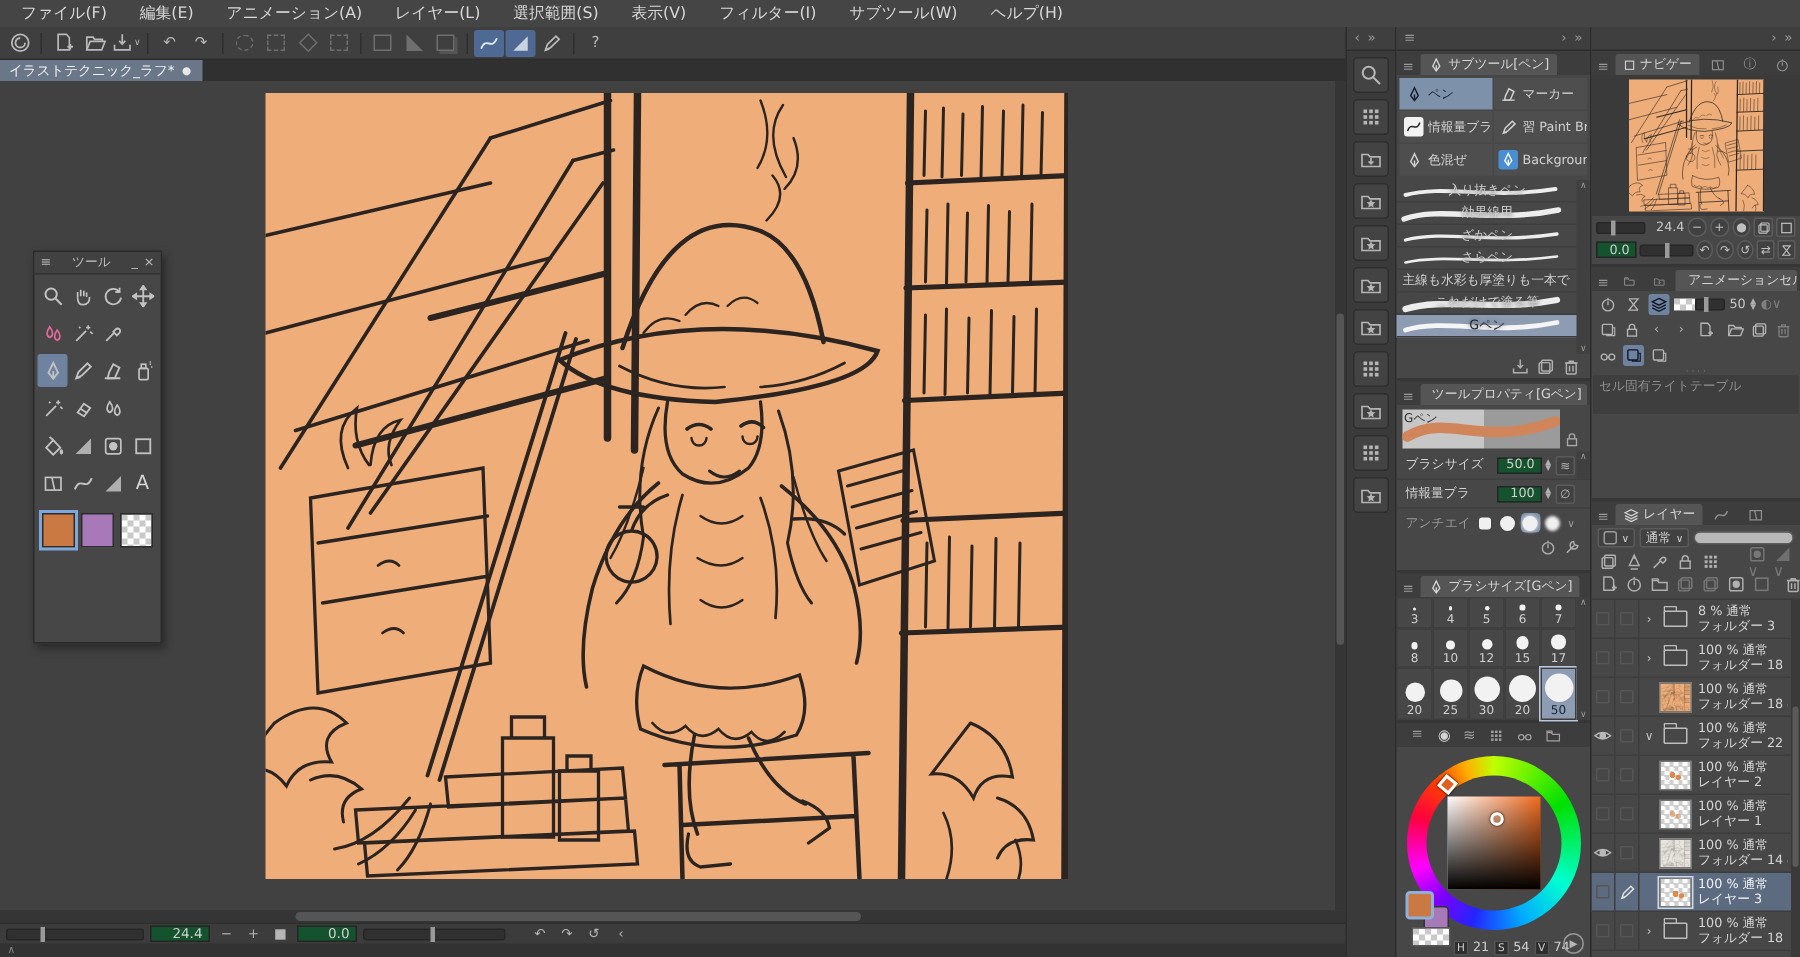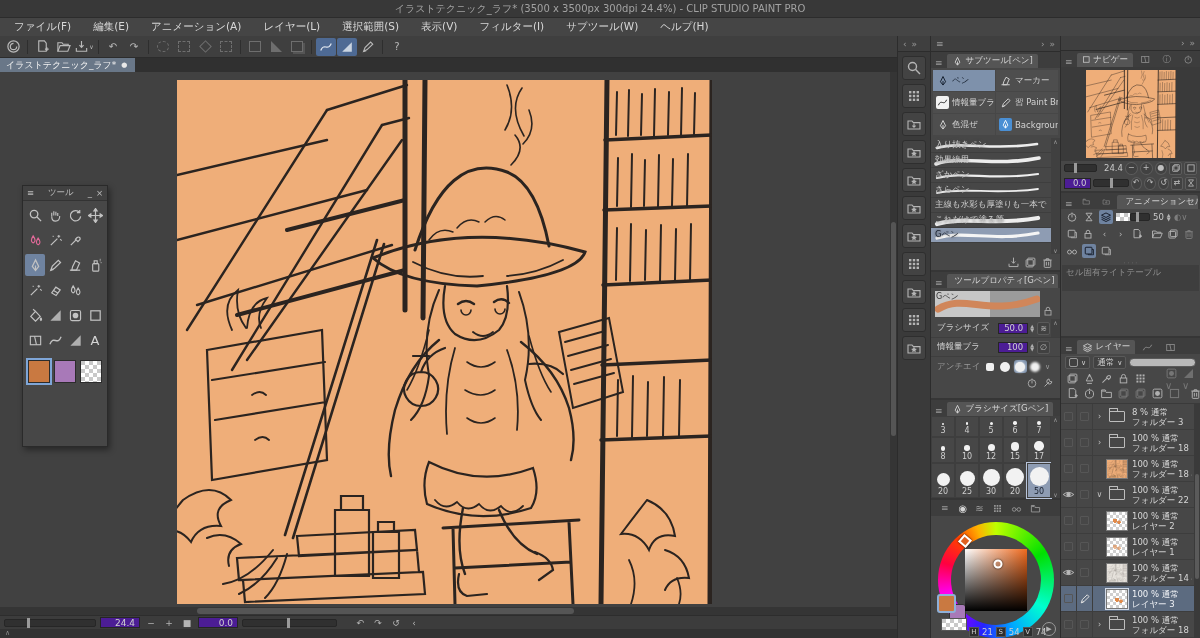--- a/index.html
+++ b/index.html
@@ -34,21 +34,21 @@
   .artwork { position:absolute; left:177px; top:8px; width:535px; height:524px; background:#efae79; }
   .artwork svg { width:100%; height:100%; display:block; }
   .vscroll { position:absolute; right:0; top:0; bottom:0; width:7px; background:#353535; }
   .vscroll .thumb { position:absolute; top:28%; left:1px; width:5px; height:40%; background:#555; border-radius:3px; }
   .hscrollrow { height:8px; background:#353535; position:relative; }
   .hscrollrow .thumb { position:absolute; left:22%; top:1px; height:6px; width:42%; background:#555; border-radius:3px; }
   
   .statusbar { height:14px; background:#3c3c3c; border-top:1px solid #2d2d2d; display:flex; align-items:center; gap:4px; padding:0 4px; font-size:9px; }
   .slider { position:relative; height:8px; background:#303030; border:1px solid #262626; border-radius:2px; }
   .slider .sth { position:absolute; top:-2px; width:3px; height:10px; background:#9a9a9a; }
-  .valbox { background:#4c1d95; border:1px solid #252525; color:#d0d0d0; padding:0 4px; height:11px; display:flex; align-items:center; justify-content:flex-end; }
+  .valbox { background:#14532d; border:1px solid #252525; color:#d0d0d0; padding:0 4px; height:11px; display:flex; align-items:center; justify-content:flex-end; }
   .sbtn { color:#b5b5b5; width:14px; text-align:center; }
   .bottomstrip { height:9px; background:#323232; color:#8a8a8a; font-size:7px; padding-left:5px; }
   
   .toolwin { position:absolute; left:22px; top:113px; width:86px; height:262px; background:#474747; border:1px solid #2a2a2a; box-shadow:2px 3px 6px rgba(0,0,0,.4); display:flex; flex-direction:column; }
   .toolwin .twhead { height:15px; background:#414141; border-bottom:1px solid #333; display:flex; align-items:center; font-size:8.5px; color:#bdbdbd; padding:0 4px; gap:4px; }
   .toolwin .twhead .ttl { flex:1; text-align:center; }
   .toolgrid { display:grid; grid-template-columns:repeat(4,1fr); padding:3px 2px; row-gap:3px; }
   .tg { height:22px; display:flex; align-items:center; justify-content:center; border-radius:2px; color:#c2c2c2; }
   .tg.sel { background:#6f83a0; }
   .swatchrow { display:flex; gap:4px; padding:6px 5px 0 5px; }
@@ -67,21 +67,21 @@
   .ptab.dim { background:transparent; color:#8f8f8f; }
   .phamb { color:#9a9a9a; font-size:9px; padding:0 2px; }
   
   .stgrid { display:grid; grid-template-columns:1fr 1fr; gap:1px; padding:2px; }
   .stitem { height:21px; background:#4e4e4e; display:flex; align-items:center; gap:3px; padding:0 3px; font-size:8.5px; color:#d2d2d2; overflow:hidden; white-space:nowrap; }
   .stitem.sel { background:#7e91ab; color:#16202e; }
   .sticon { width:13px; height:13px; flex:0 0 auto; display:flex; align-items:center; justify-content:center; }
   .sticon.white { background:#f2f2f2; border-radius:2px; }
   .sticon.blue { background:#4a8fd4; border-radius:2px; }
   .brushlist { position:relative; flex:1; margin-top:1px; }
-  .brow { height:15px; display:flex; align-items:center; justify-content:flex-start; padding:0 12px 0 4px; border-bottom:1px solid #3e3e3e; font-size:8.5px; color:#d0d0d0; position:relative; }
+  .brow { height:15px; display:flex; align-items:center; justify-content:center; padding:0 12px 0 4px; border-bottom:1px solid #3e3e3e; font-size:8.5px; color:#d0d0d0; position:relative; }
   .brow svg { position:absolute; left:2px; top:1px; }
   .brow span { position:relative; z-index:2; text-shadow:0 0 3px #474747; }
   .brow.sel { background:#8e9cb3; color:#1a2230; }
   .brow.textonly { justify-content:flex-start; padding-left:4px; }
   .blscroll { position:absolute; right:0; top:0; bottom:0; width:9px; background:#404040; display:flex; flex-direction:column; justify-content:space-between; align-items:center; font-size:6px; color:#9a9a9a; }
   .pfoot { height:16px; display:flex; align-items:center; justify-content:flex-end; gap:4px; padding:0 6px; color:#b0b0b0; }
   
   .tp-preview { margin:3px 4px 2px 4px; height:26px; display:flex; }
   .tp-pvbox { flex:1; background:linear-gradient(to right,#c7c7c7 0 52%, #9b9b9b 52%); position:relative; }
   .tp-pvbox .pvlabel { position:absolute; left:1px; top:0; font-size:8px; color:#333; z-index:2;}
@@ -459,23 +459,20 @@
         <g fill="none" stroke="currentColor" stroke-width="1.3">
           <circle cx="8" cy="8" r="6"></circle>
           <path d="M8,4.6 a3.4,3.4 0 1 0 3.4,3.4"></path>
         </g>
       </symbol>
   </defs>
 </svg>
 
 <div id="app">
 
-  <div class="titlebar">
-    <span>イラストテクニック_ラフ* (3500 x 3500px 300dpi 24.4%) - CLIP STUDIO PAINT PRO</span>
-  </div>
 
   <div class="menubar">
     <span class="mi">ファイル(F)</span>
     <span class="mi">編集(E)</span>
     <span class="mi">アニメーション(A)</span>
     <span class="mi">レイヤー(L)</span>
     <span class="mi">選択範囲(S)</span>
     <span class="mi">表示(V)</span>
     <span class="mi">フィルター(I)</span>
     <span class="mi">サブツール(W)</span>

